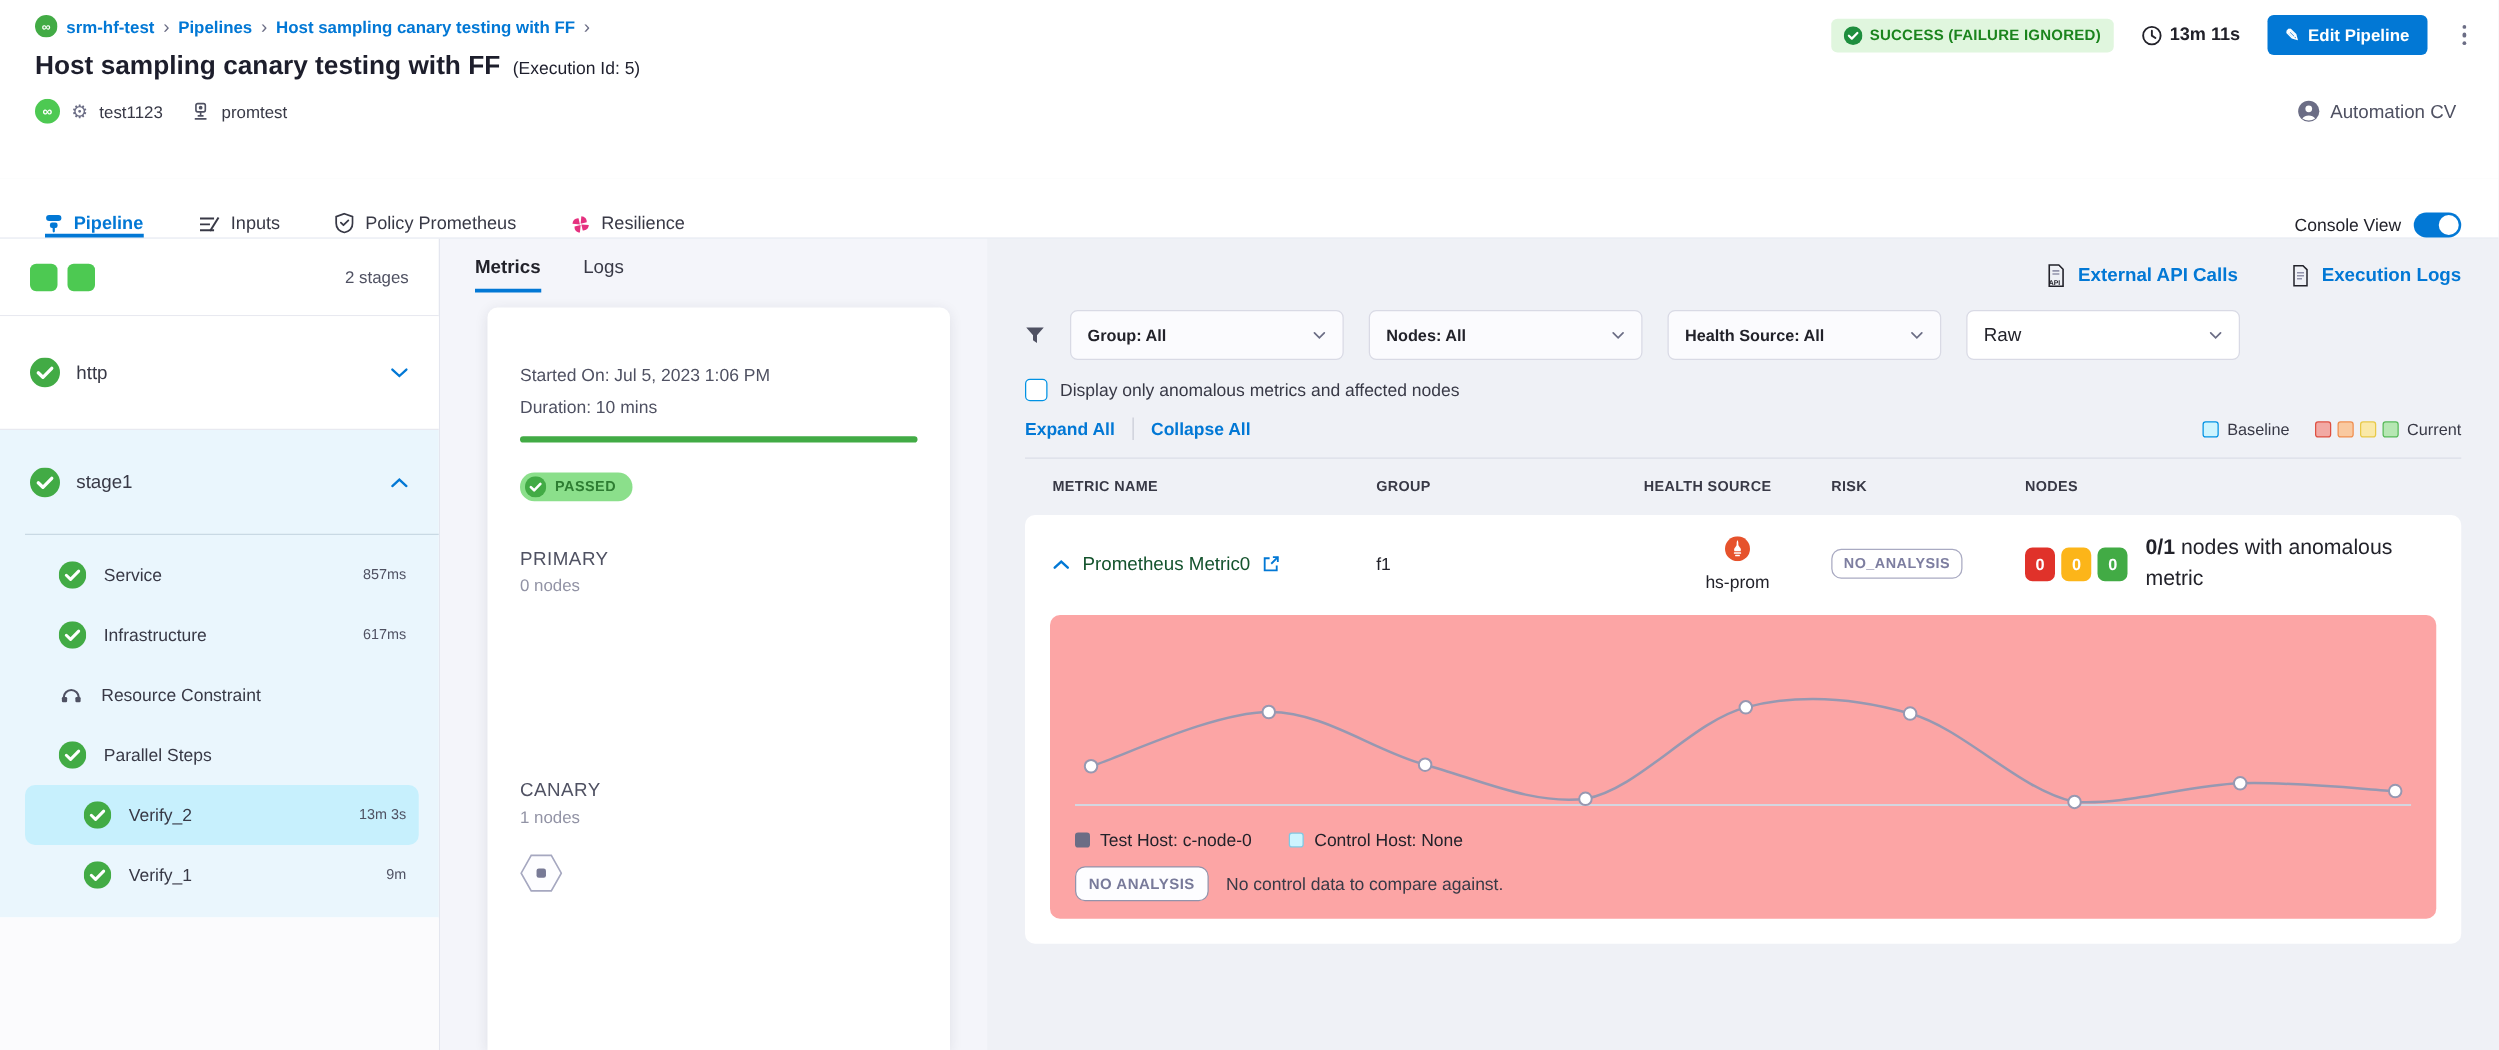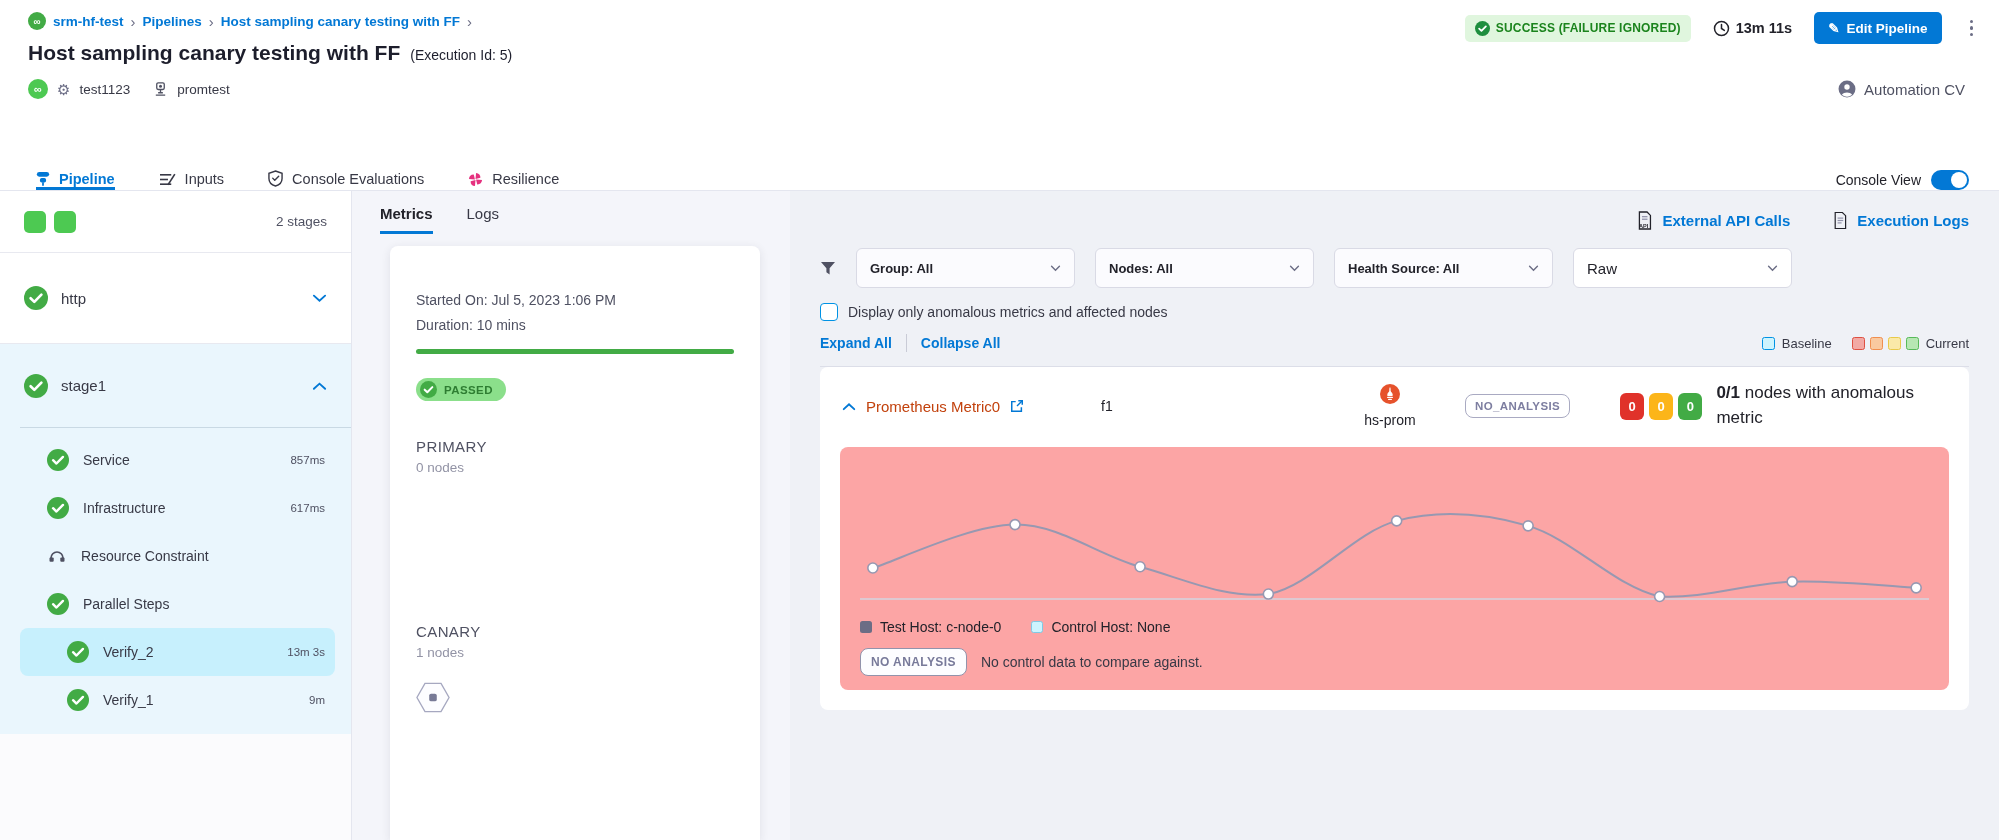--- a/index.html
+++ b/index.html
@@ -97,21 +97,21 @@
   .lg-label { font-size:13px; color:#383946; margin-left:7px; }
   .lg-label.first { margin-right:20px; }
   .main-divider { margin-top:14px; border-top:1px solid #DCDEE8; }
 
   .tbl-grid { display:grid; grid-template-columns:259px 214px 150px 155px 1fr; align-items:center; padding:0 22px; }
   .tbl-head { height:45px; }
   .th { font-size:11.5px; font-weight:bold; color:#383946; letter-spacing:.3px; }
   .metric-card { background:#fff; border-radius:8px; padding-bottom:20px; }
   .metric-row { height:78px; }
   .mname { display:flex; align-items:center; gap:10px; }
-  .mname .name { font-size:15px; color:#c2410c; cursor:pointer; }
+  .mname .name { font-size:15px; color:#14532d; cursor:pointer; }
   .cell-txt { font-size:14px; color:#22222A; }
   .hs-cell { display:flex; align-items:center; gap:8px;flex-direction:column; }
   .risk-badge { display:inline-block; border:1.5px solid #A9AAC2; border-radius:8px; padding:5px 9px; font-size:11.5px; font-weight:bold; color:#7D7EA0; letter-spacing:.4px; }
   .nodes-cell { display:flex; align-items:center; gap:5px; }
   .nbadge { width:26px; height:27px; border-radius:6px; color:#fff; font-size:13px; font-weight:bold; display:flex; align-items:center; justify-content:center; }
   .nbadge.red { background:#E0322A; }
   .nbadge.amber { background:#FCB519; }
   .nbadge.green { background:#42AB45; }
   .nodes-summary { margin-left:9px; font-size:17px; color:#22222A; max-width:250px; line-height:1.45; }
   .nodes-summary b { font-weight:bold; }
@@ -220,21 +220,21 @@
         <line x1="1" y1="13" x2="13" y2="13"></line>
         <path d="M16.8 2.2 l-7.2 11.4"></path>
       </svg>
     <span>Inputs</span>
   </div>
   <div class="tab">
     <svg width="15" height="17" viewBox="0 0 16 18" fill="none" stroke="#383946" stroke-width="1.5">
         <path d="M8 1 L15 3.5 V9 c0 4.5-3 6.9-7 8 -4-1.1-7-3.5-7-8 V3.5 Z"></path>
         <path d="M5 8.6 l2.2 2.2 L11.4 6.6" stroke-linecap="round" stroke-linejoin="round"></path>
       </svg>
-    <span>Console Evaluations</span>
+    <span>Policy Prometheus</span>
   </div>
   <div class="tab">
     <svg width="15" height="15" viewBox="0 0 16 16" fill="#E5317F">
         <path d="M8 7.4 L8.6 1 C11.6 1.3 13.4 3.2 13.2 6.2 Z"></path>
         <path d="M8.6 8 L15 8.6 C14.7 11.6 12.8 13.4 9.8 13.2 Z"></path>
         <path d="M8 8.6 L7.4 15 C4.4 14.7 2.6 12.8 2.8 9.8 Z"></path>
         <path d="M7.4 8 L1 7.4 C1.3 4.4 3.2 2.6 6.2 2.8 Z"></path>
       </svg>
     <span>Resilience</span>
   </div>
@@ -453,20 +453,27 @@
         <span class="lg-sq r"></span>
         <span class="lg-sq o"></span>
         <span class="lg-sq y"></span>
         <span class="lg-sq g"></span>
         <span class="lg-label">Current</span>
       </span>
     </div>
 
     <div class="main-divider"></div>
 
+    <div class="tbl-grid tbl-head">
+      <span class="th">METRIC NAME</span>
+      <span class="th">GROUP</span>
+      <span class="th">HEALTH SOURCE</span>
+      <span class="th">RISK</span>
+      <span class="th">NODES</span>
+    </div>
 
     <div class="metric-card">
       <div class="tbl-grid metric-row">
         <span class="mname">
           <svg width="14" height="9" viewBox="0 0 16 10" fill="none" stroke="#0278D5" stroke-width="2.2" stroke-linecap="round">
               <path d="M2 8 L8 2.5 L14 8"></path>
             </svg>
           <span class="name">Prometheus Metric0</span>
           <svg width="14" height="14" viewBox="0 0 16 16" fill="none" stroke="#0278D5" stroke-width="1.7">
               <path d="M6.5 3 H2 V14 H13 V9.5"></path>

